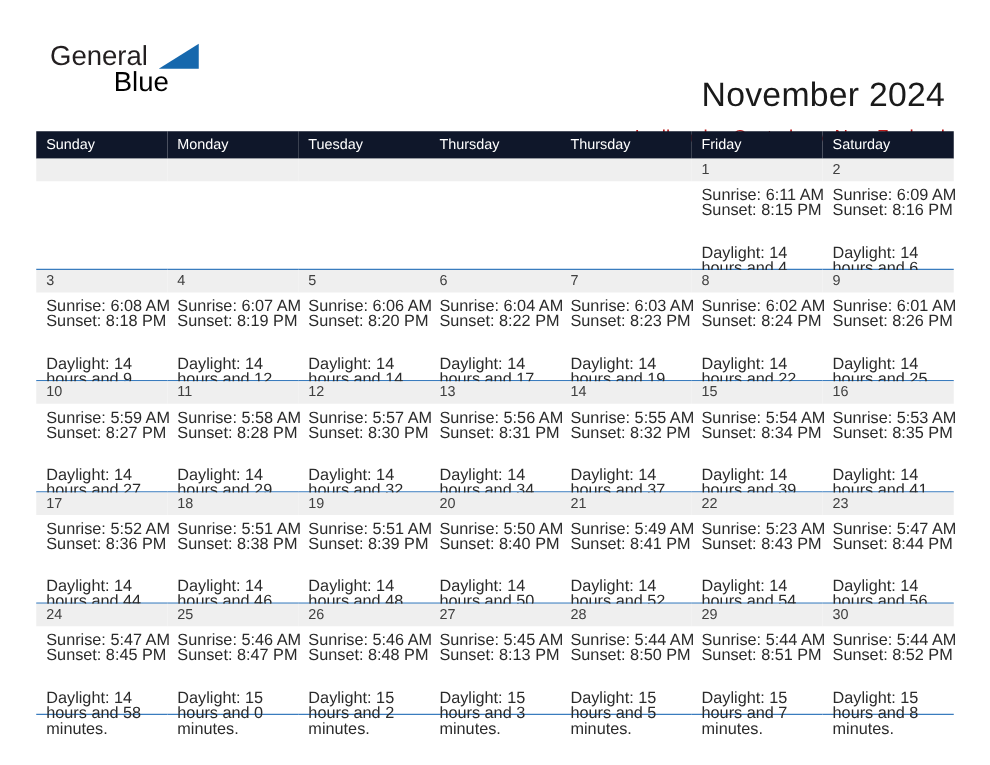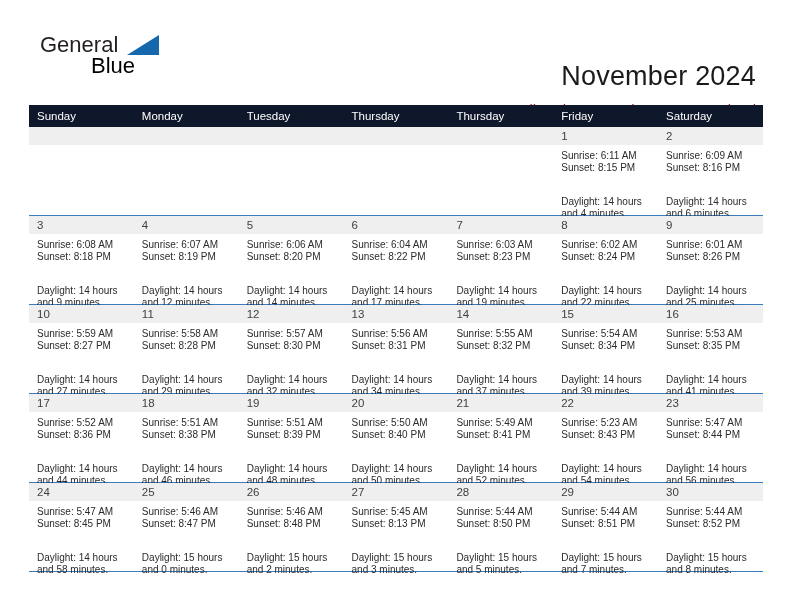--- a/index.html
+++ b/index.html
@@ -126,21 +126,21 @@
     line-height: 18px;
     padding-left: 8px;
     font-size: 11.5px;
     color: #3f3f3f;
   }
   .cell-empty .daynum-strip {
     background: #efefef;
   }
   .cell-body {
     padding: 5px 6px 0 8px;
-    font-size: 10px;
+    font-size: 13px;
     line-height: 12.4px;
     color: #2b2b2b;
   }
   .cell-body div {
     white-space: nowrap;
   }
   .cell-body .wrap2 {
     white-space: normal;
     margin-top: 21px;
   }

